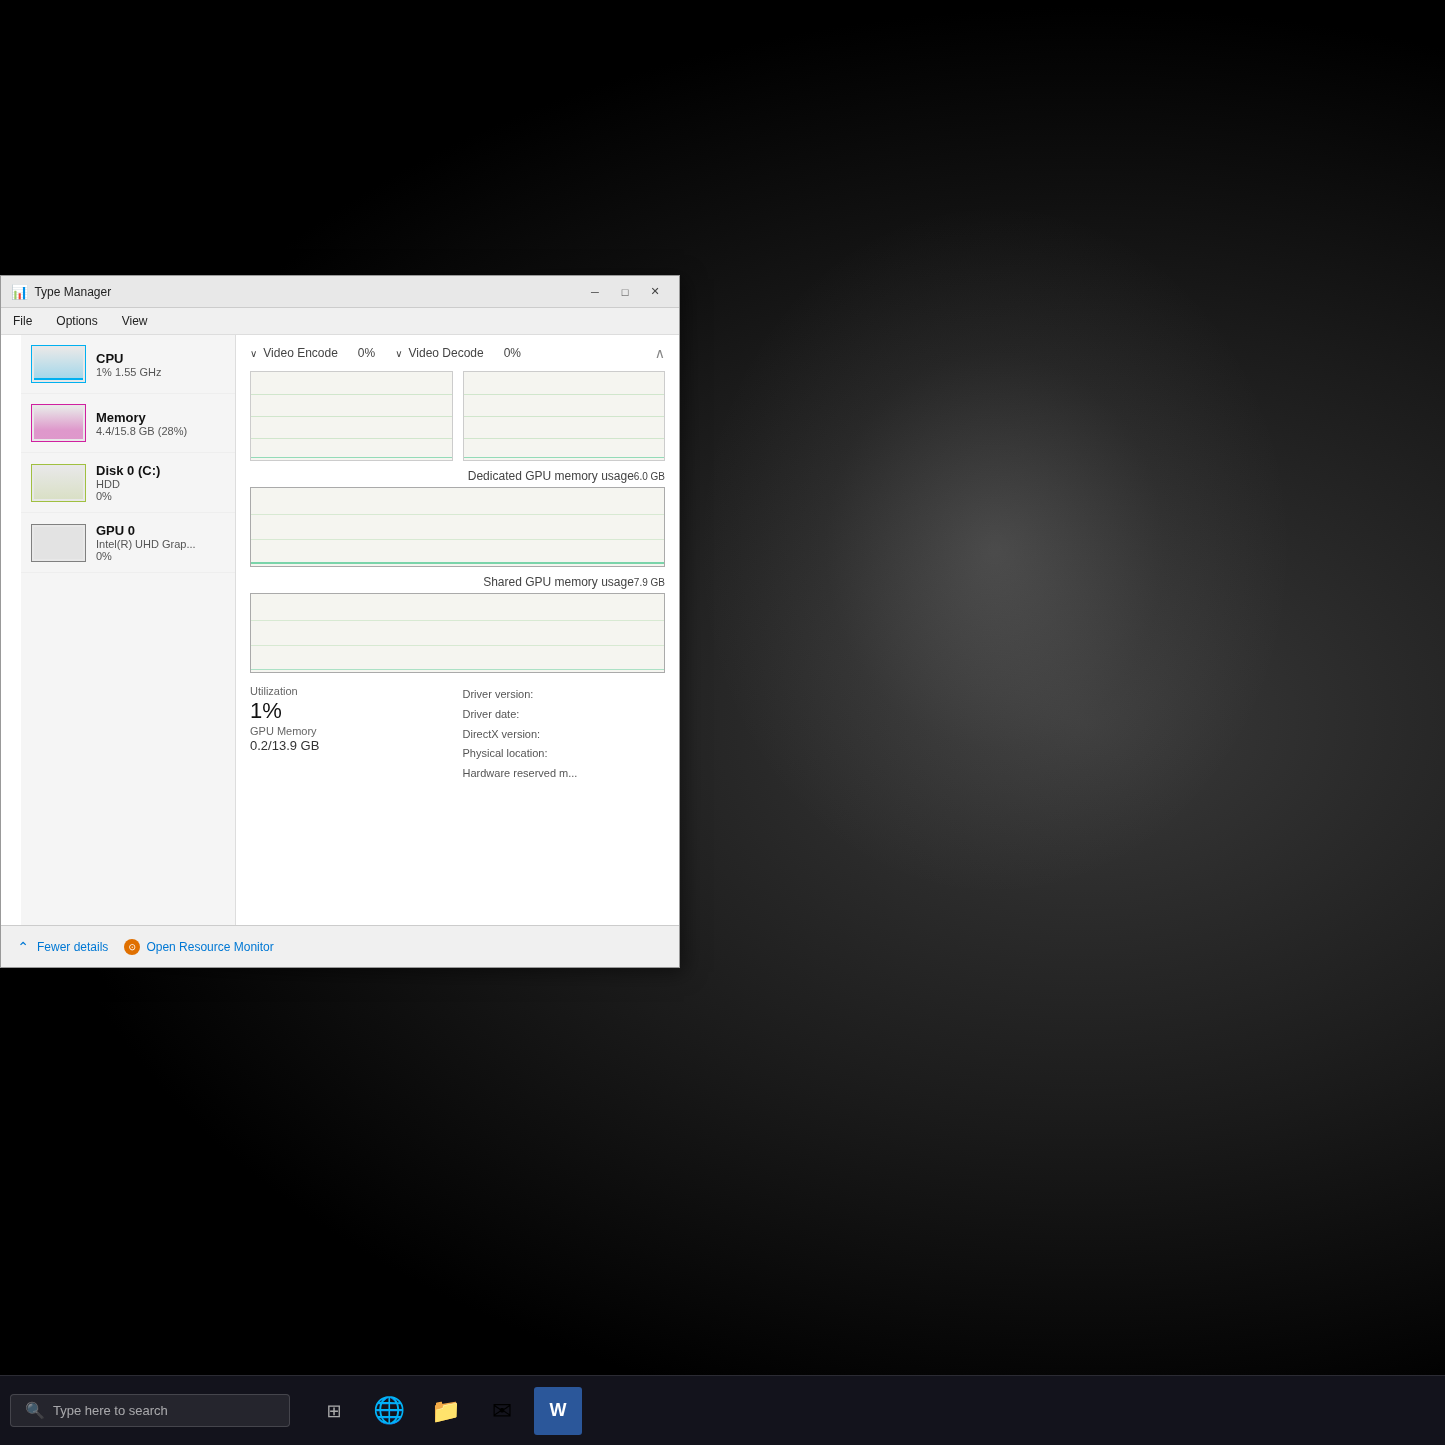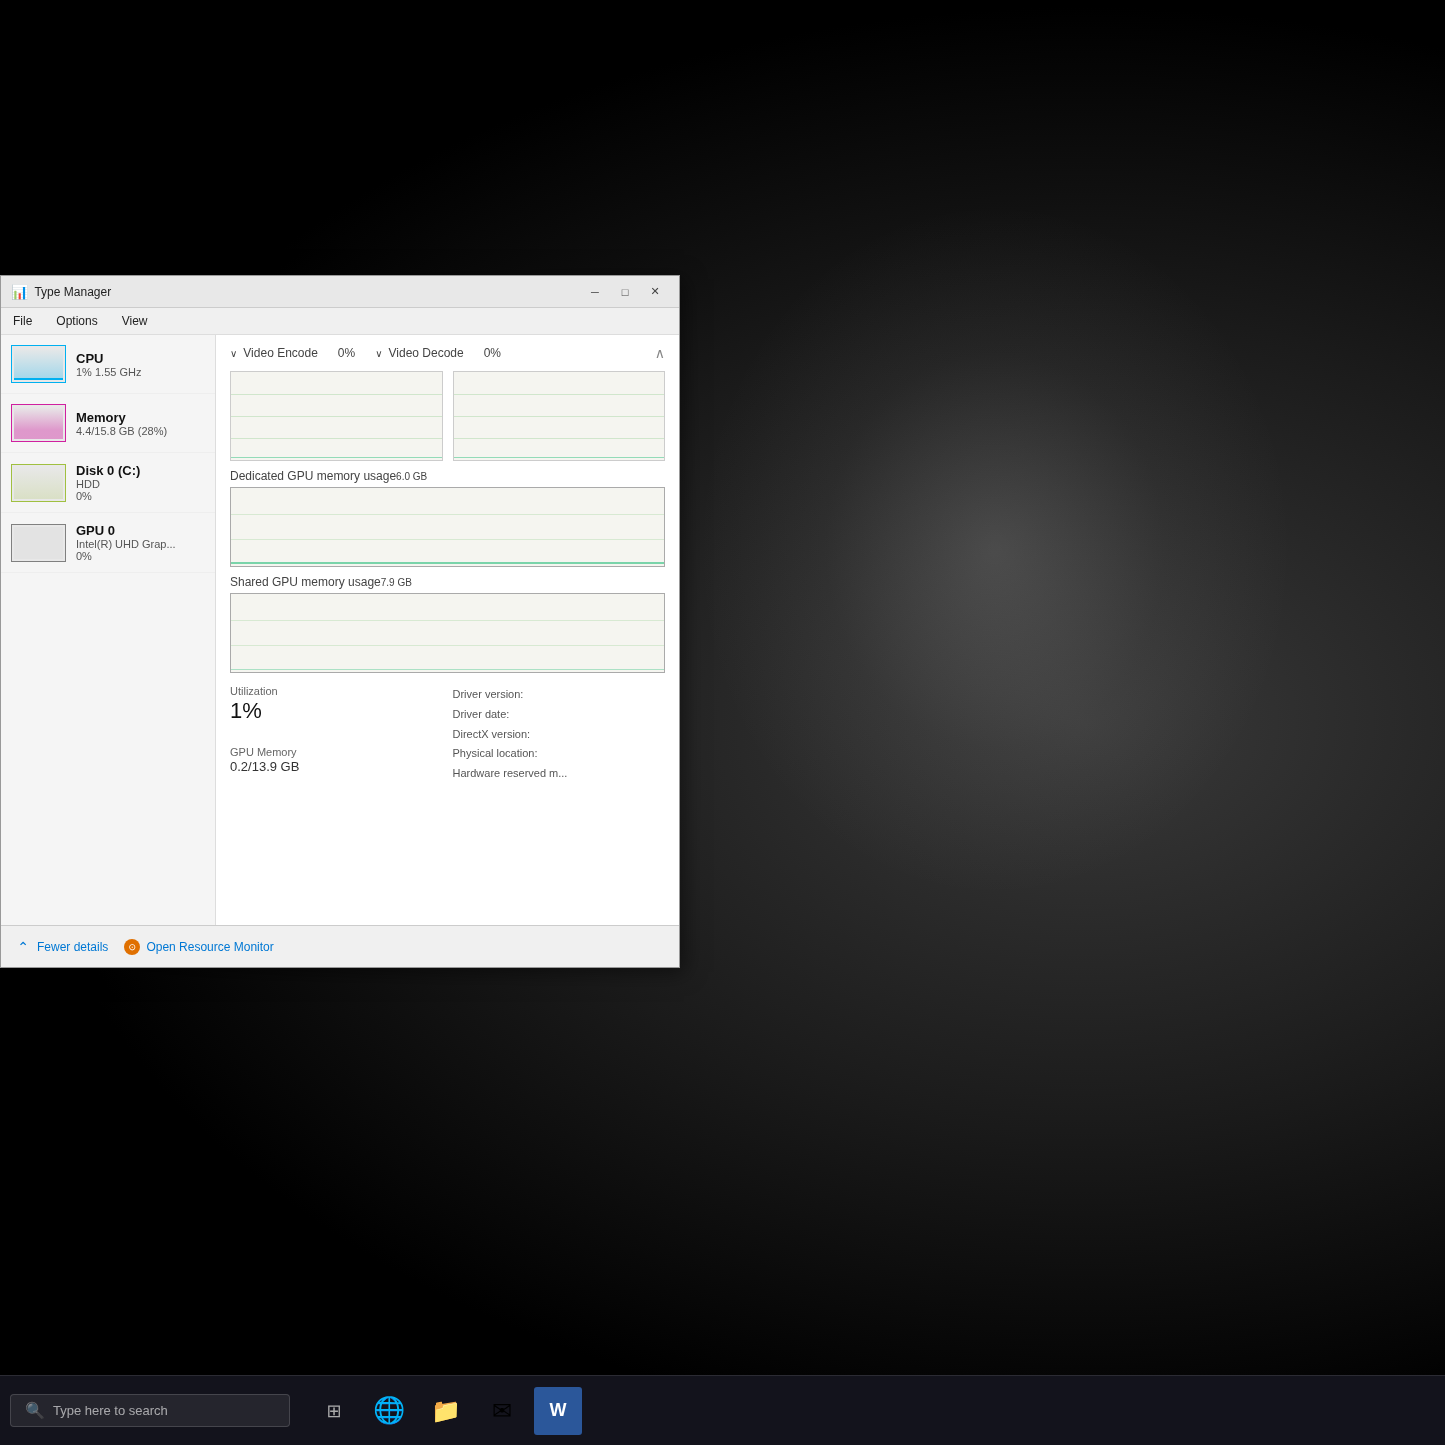--- a/index.html
+++ b/index.html
@@ -166,20 +166,21 @@
       border-color: #ccc;
       border-bottom: 1px solid #fff;
       margin-bottom: -1px;
       color: #000;
     }
 
     .tm-body {
       display: flex;
       background: #fff;
       height: 590px;
+      padding-left: 20px;
     }
 
     
     .tm-sidebar {
       width: 215px;
       background: #f5f5f5;
       border-right: 1px solid #ddd;
       overflow-y: auto;
       flex-shrink: 0;
     }
@@ -263,21 +264,21 @@
       flex: 1;
       height: 90px;
       border: 1px solid #ccc;
       background: #f5f5f0;
       position: relative;
       overflow: hidden;
     }
 
     .section-title-row {
       display: flex;
-      justify-content: flex-start;
+      justify-content: flex-end;
       align-items: center;
       margin: 6px 0 4px 0;
     }
     .section-title {
       font-size: 12px;
       color: #444;
     }
     .section-max {
       font-size: 10px;
       color: #444;
@@ -494,21 +495,21 @@
             <div style="position:absolute;top:33%;left:0;right:0;border-top:1px solid rgba(0,150,0,0.12);"></div>
             <div style="position:absolute;top:66%;left:0;right:0;border-top:1px solid rgba(0,150,0,0.12);"></div>
             <div style="position:absolute;bottom:2px;left:0;right:0;height:1px;background:rgba(0,180,100,0.3);"></div>
           </div>
         </div>
 
         <div class="stats-row">
           <div class="stats-col">
             <div class="stat-label">Utilization</div>
             <div class="stat-value">1%</div>
-            <div class="stat-label" style="margin-top:22px;">GPU Memory</div>
+            <div class="stat-label" style="margin-top:1px;">GPU Memory</div>
             <div class="stat-value-small">0.2/13.9 GB</div>
           </div>
           <div class="stats-col">
             <div class="driver-info">
               <div>Driver version:</div>
               <div>Driver date:</div>
               <div>DirectX version:</div>
               <div>Physical location:</div>
               <div>Hardware reserved m...</div>
             </div>

